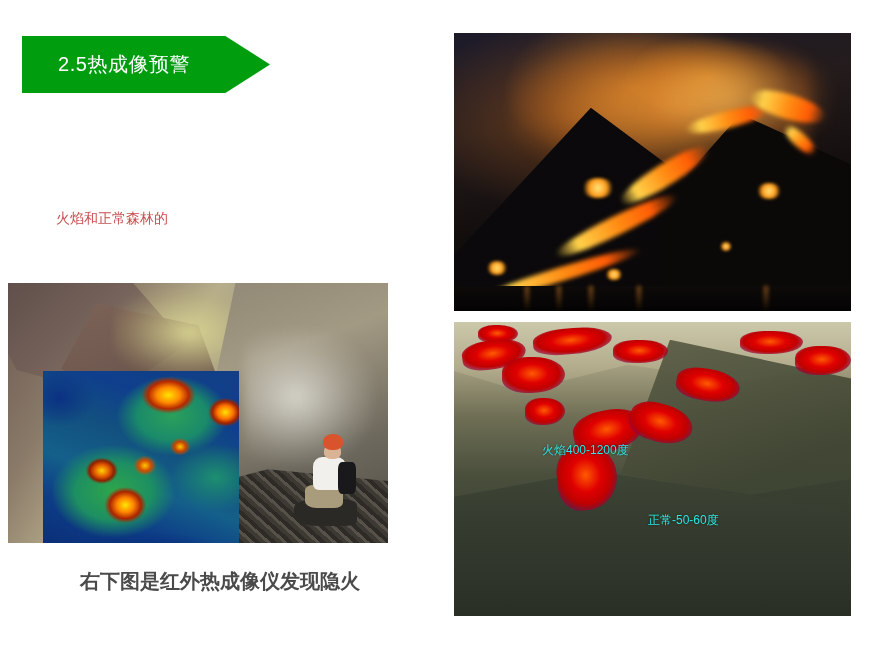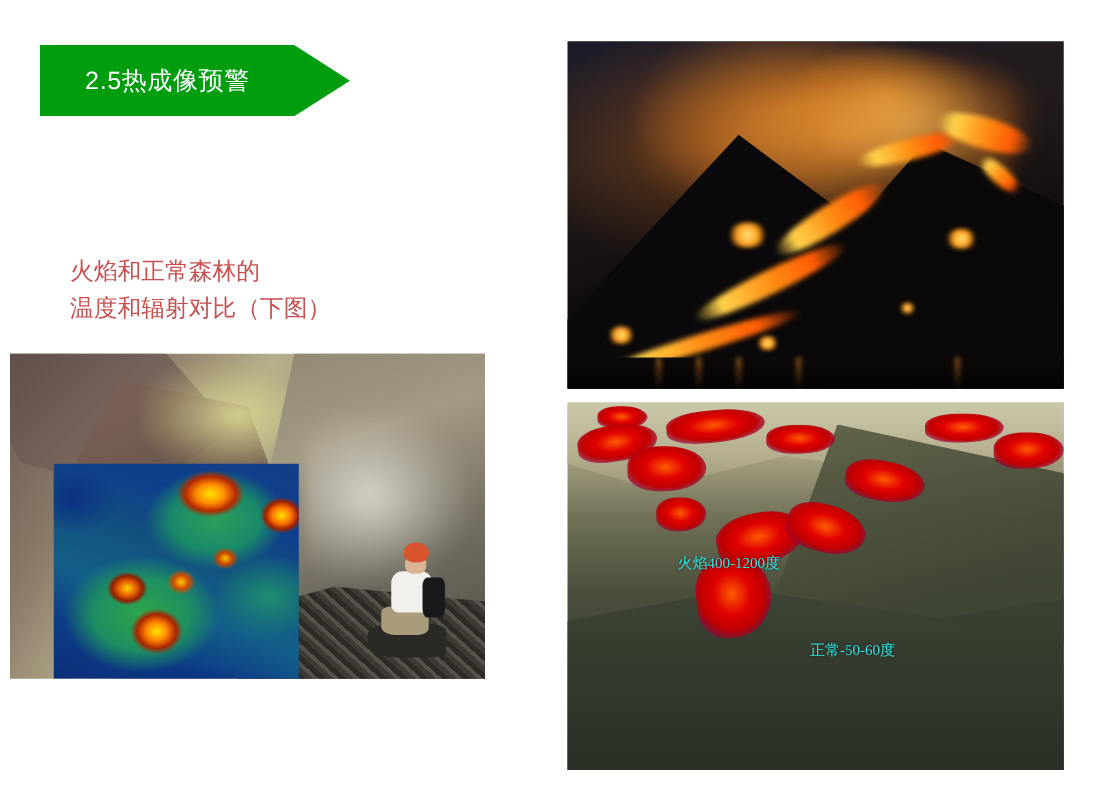--- a/index.html
+++ b/index.html
@@ -11,21 +11,21 @@
     width: 879px;
     height: 645px;
     position: relative;
     overflow: hidden;
     font-family: "Liberation Sans", "DejaVu Sans", sans-serif;
   }
 
   
   .banner {
     position: absolute;
-    left: 32px;
+    left: 22px;
     top: 36px;
     width: 248px;
     height: 57px;
   }
   .banner-shape {
     position: absolute;
     inset: 0;
     background: #009E0F;
     -webkit-clip-path: polygon(0 0, 82% 0, 100% 50%, 82% 100%, 0 100%);
     clip-path: polygon(0 0, 82% 0, 100% 50%, 82% 100%, 0 100%);
@@ -44,21 +44,21 @@
     letter-spacing: 0.5px;
     white-space: nowrap;
   }
 
   
   .red-note {
     position: absolute;
     left: 56px;
     top: 203px;
     color: #C8504F;
-    font-size: 19px;
+    font-size: 14px;
     line-height: 30px;
     white-space: nowrap;
   }
   .red-note div { white-space: nowrap; }
 
   
   .caption {
     position: absolute;
     left: 20px;
     top: 566px;
@@ -255,38 +255,37 @@
   .h7 { left: 86%; top: 8%;  width: 14%; height: 10%; }
   .h8 { left: 30%; top: 30%; width: 18%; height: 14%; transform: rotate(-12deg); }
   .h9 { left: 44%; top: 28%; width: 16%; height: 13%; transform: rotate(16deg); }
   .h10{ left: 18%; top: 26%; width: 10%; height: 9%; }
   .h11{ left: 26%; top: 42%; width: 15%; height: 22%; transform: rotate(-6deg); }
   .h12{ left: 6%;  top: 1%;  width: 10%; height: 6%; }
   .aerial-label {
     position: absolute;
     color: #2EE8E3;
     font-size: 12px;
-    font-family: Liberation Serif, serif;
+    font-family: Liberation Sans, sans-serif;
     white-space: nowrap;
     text-shadow: 0 0 2px rgba(0,0,0,.65);
   }
   #label-flame  { left: 88px;  top: 120px; }
   #label-normal { left: 194px; top: 190px; }
 </style>
 </head>
 <body>
 
 <div class="banner">
   <div class="banner-shape"></div>
   <div class="banner-label">2.5热成像预警</div>
 </div>
 
 <div class="red-note">
   <div>火焰和正常森林的</div>
-  <div>温度和辐射对比（下图）</div>
 </div>
 
 <div class="figure" id="fire-photo">
   <div class="fire-smoke"></div>
   <div class="fire-smoke2"></div>
   <div class="ridge-dark"></div>
   <div class="ridge-dark2"></div>
   <div class="flame-line fl1"></div>
   <div class="flame-line fl2"></div>
   <div class="flame-line fl3"></div>
@@ -338,13 +337,14 @@
   <div class="hot h7"></div>
   <div class="hot h10"></div>
   <div class="hot h8"></div>
   <div class="hot h9"></div>
   <div class="hot h11"></div>
   <div class="aerial-label" id="label-flame">火焰400-1200度</div>
   <div class="aerial-label" id="label-normal">正常-50-60度</div>
 </div>
 
 <div class="caption">
+  <div>右下图是红外热成像仪发现隐火</div>
 </div>
 
 </body></html>

